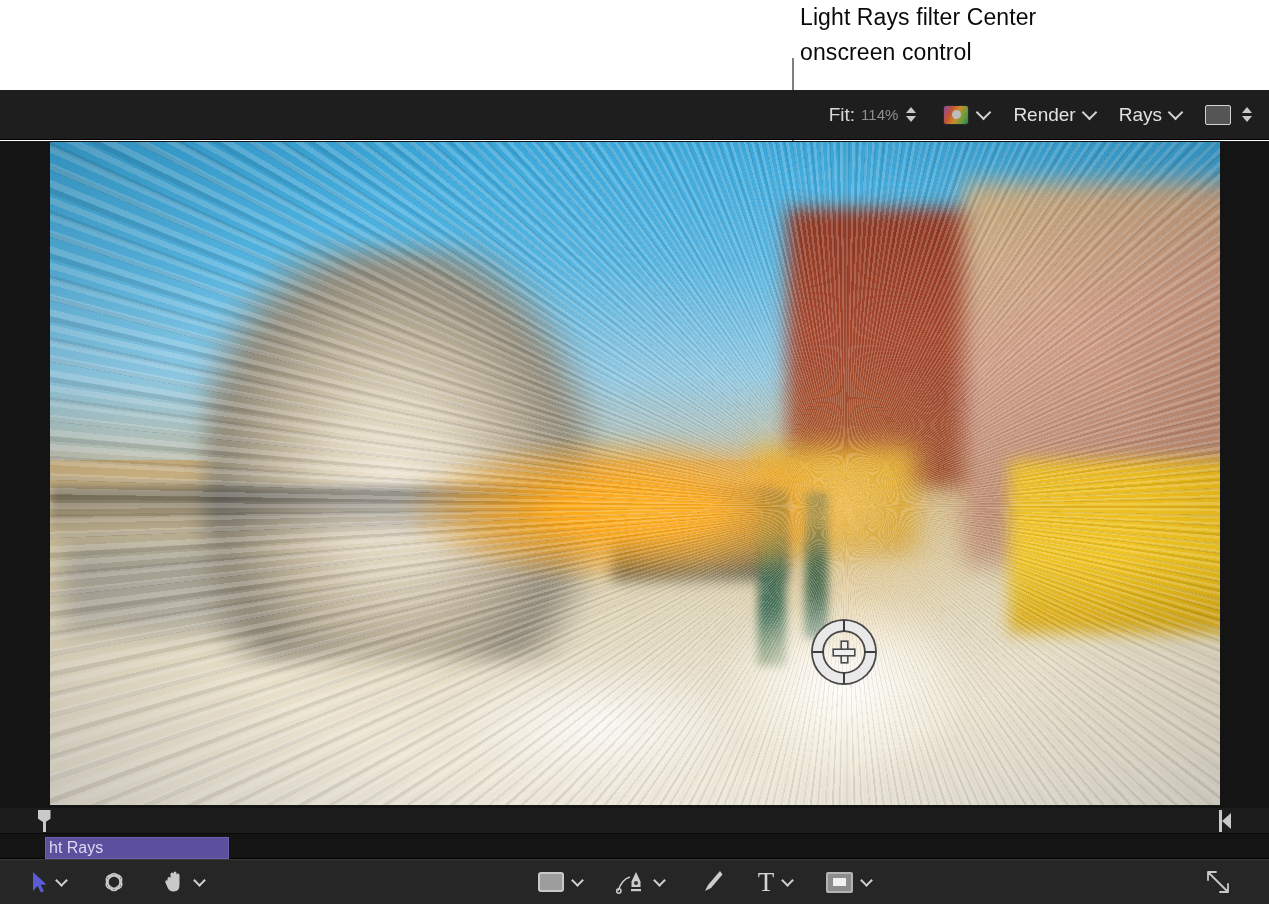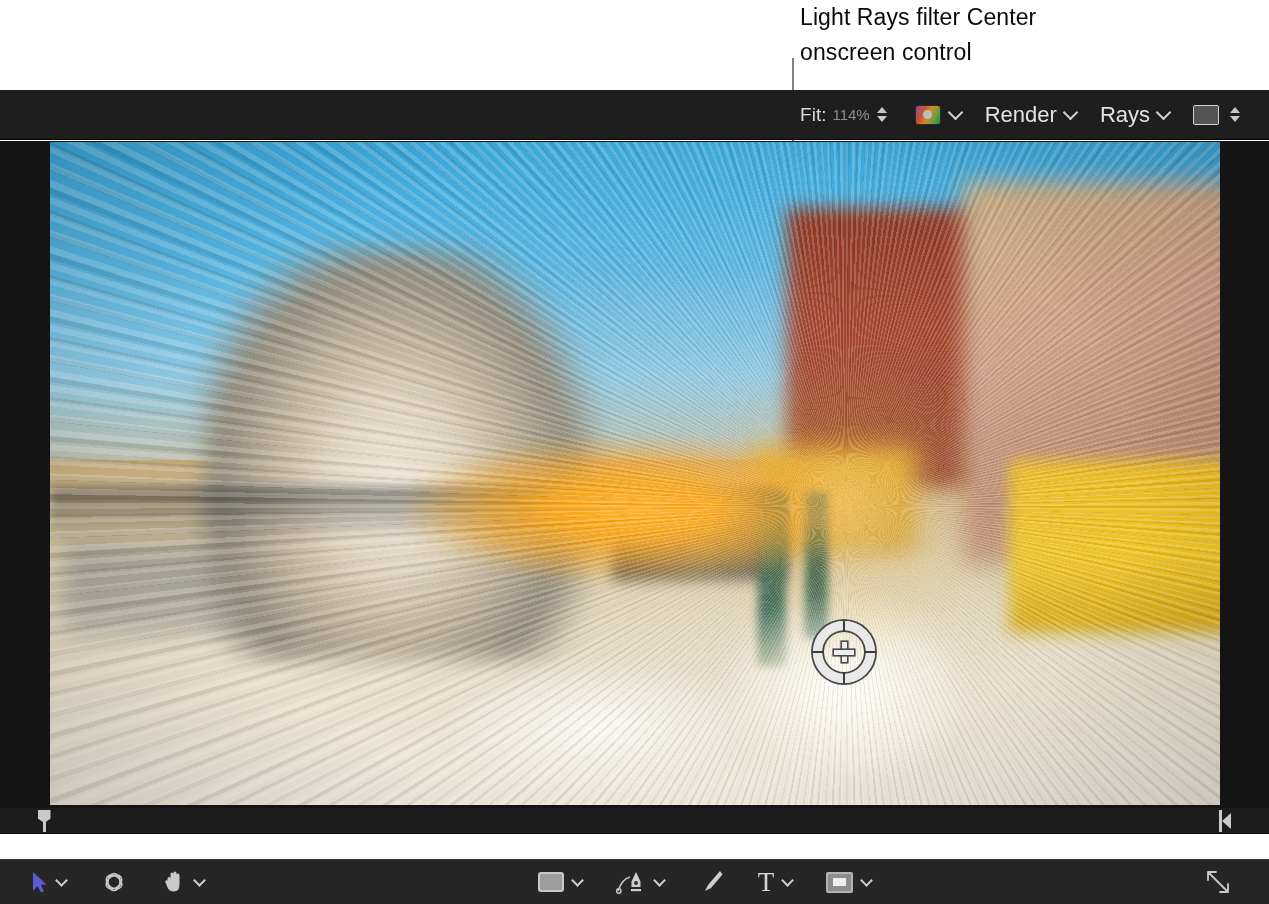--- a/index.html
+++ b/index.html
@@ -25,21 +25,21 @@
     position:absolute; left:792px; top:509px; width:40px; height:2px;
     background:#808080;
   }
 
   
   .toolbar {
     position:absolute; left:0; top:90px; width:1269px; height:50px;
     background:#1e1e1e;
     border-bottom:1px solid #000;
     display:flex; align-items:center; justify-content:flex-end;
-    padding-right:28px; gap:0px;
+    padding-right:16px; gap:0px;
   }
   .tb-fit { display:flex; align-items:center; gap:6px; margin-right:26px; }
   .tb-fit-label { color:#d9d9d9; font-size:19px; }
   .tb-fit-value { color:#8e8e8e; font-size:15px; }
 
   .stepper { display:inline-flex; flex-direction:column; align-items:center;
              justify-content:center; width:13px; height:24px; gap:3px; }
   .stepper .up, .stepper .dn {
     width:0;height:0;border-left:5px solid transparent;border-right:5px solid transparent;
   }
@@ -57,21 +57,21 @@
     width:26px; height:20px; border-radius:3px;
     background:linear-gradient(115deg,#8b4a9e 0%,#c4562f 30%,#d08a2a 52%,#6f9e3a 75%,#2f7f5a 100%);
     position:relative; border:1px solid #2a2a2a;
   }
   .color-swatch::after {
     content:""; position:absolute; left:50%; top:50%;
     width:9px; height:9px; margin:-4.5px 0 0 -4.5px;
     border-radius:50%; background:#bdbdbd;
   }
   .tb-swatch-grp { display:flex; align-items:center; gap:9px; margin-right:24px; }
-  .tb-menu { display:flex; align-items:center; gap:8px; color:#e2e2e2; font-size:22px; margin-right:24px;justify-content:flex-end; }
+  .tb-menu { display:flex; align-items:center; gap:8px; color:#e2e2e2; font-size:19px; margin-right:24px;justify-content:flex-end; }
   .tb-sq {
     width:26px; height:20px; background:#555; border:1.6px solid #d2d2d2; border-radius:2px;
   }
   .tb-sq-grp { display:flex; align-items:center; gap:9px; }
 
   
   .canvas-area {
     position:absolute; left:0; top:141px; width:1269px; height:667px;
     background:#141414;
   }
@@ -378,20 +378,23 @@
       <span class="flagL"></span>
         <span class="stem"></span>
         <span class="flagR"></span>
     </div>
     <div class="outpoint">
       <span class="bar"></span>
         <span class="tri"></span>
     </div>
   </div>
 
+  <div class="tl-clips">
+    <div class="clip">ht Rays</div>
+  </div>
 
   <div class="btoolbar">
 
     <div class="bt-item bt-gap-a">
       <span class="ico ico-arrow">
         <svg width="16" height="22" viewBox="0 0 16 22">
             <path d="M1 1 L1 20 L5.5 15 L9 21.5 L12 20 L8.6 13.8 L14.5 13.5 Z" fill="#5b5bd6"></path>
           </svg>
       </span>
       <span class="chev sm"></span>

